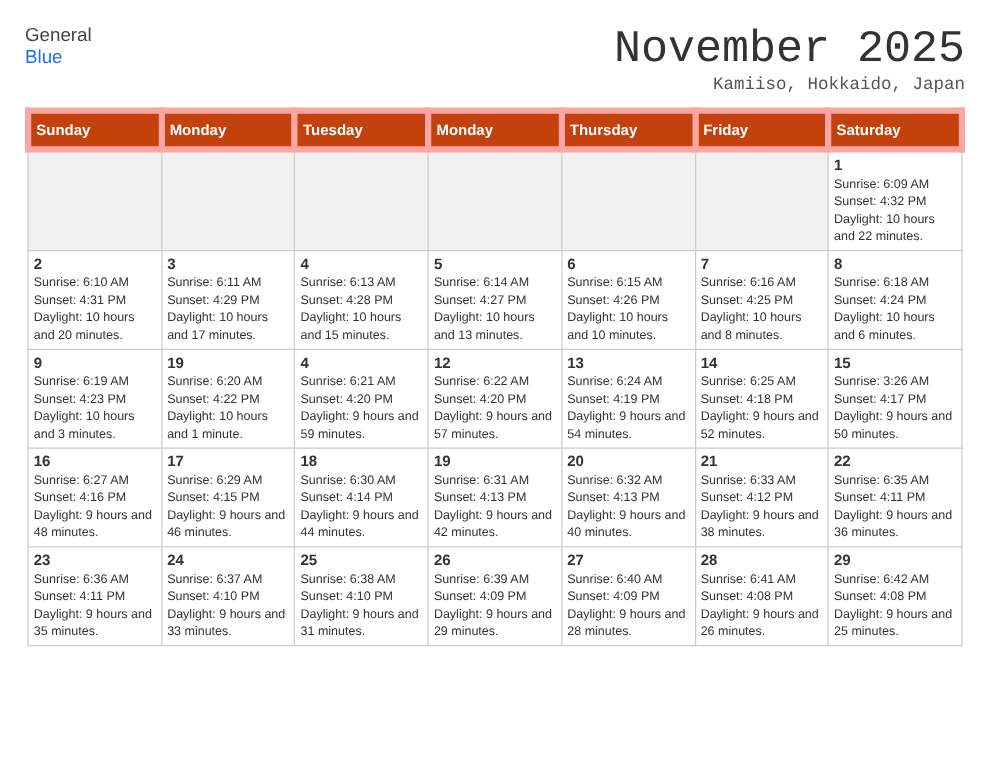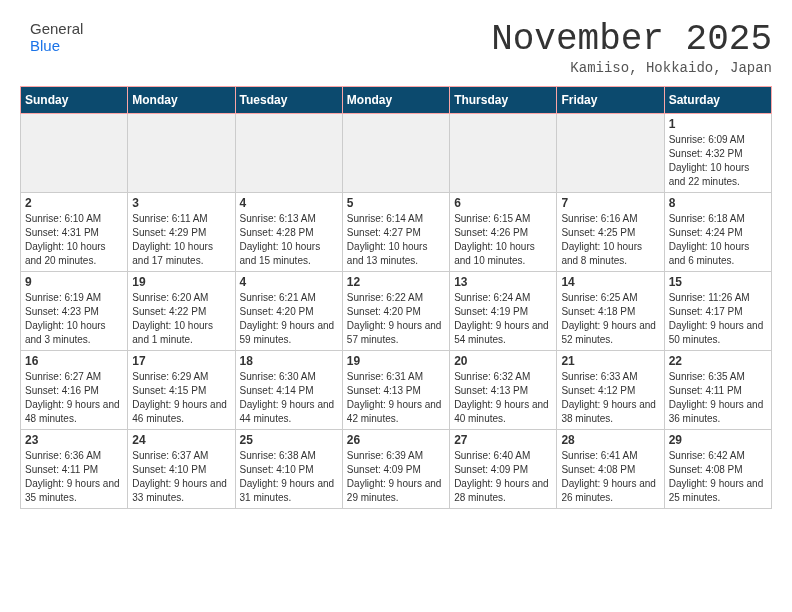--- a/index.html
+++ b/index.html
@@ -34,27 +34,27 @@
     .location-title {
       font-size: 14px;
       color: #555;
     }
     table {
       width: 100%;
       border-collapse: collapse;
       border: 1px solid #ccc;
     }
     th {
-      background: #0c4a6e;
+      background: #c2410c;
       color: #fff;
       font-size: 12px;
       font-weight: bold;
       padding: 6px 4px;
       text-align: left;
-      border: 1px solid #fca5a5;
+      border: 5px solid #fca5a5;
     }
     td {
       vertical-align: top;
       border: 1px solid #ccc;
       padding: 3px 4px;
       width: calc(100% / 7);
       min-height: 75px;
       background: #fff;
       font-size: 10px;
       color: #333;
@@ -76,21 +76,21 @@
     }
     tr.week-row td {
       height: 75px;
     }
   </style>
 </head>
 <body>
 
 <div class="header-area">
   <div class="logo">
-    <div style="display:flex;align-items:flex-end;gap:2px;margin-left:10px;">
+    <div style="display:flex;align-items:flex-end;gap:2px;">
       <div style="display:flex;flex-direction:column;line-height:1.15;">
         <span style="font-size:15px;color:#444;font-weight:normal;">General</span>
         <span style="font-size:15px;color:#1a73e8;font-weight:normal;">Blue</span>
       </div>
 
     </div>
   </div>
   <div class="title-area">
     <div class="month-title">November 2025</div>
     <div class="location-title">Kamiiso, Hokkaido, Japan</div>
@@ -200,21 +200,21 @@
 Daylight: 9 hours and 54 minutes.</div>
         </td>
         <td>
           <span class="day-number">14</span>
           <div class="day-info">Sunrise: 6:25 AM
 Sunset: 4:18 PM
 Daylight: 9 hours and 52 minutes.</div>
         </td>
         <td>
           <span class="day-number">15</span>
-          <div class="day-info">Sunrise: 11:26 AM
+          <div class="day-info">Sunrise: 3:26 AM
 Sunset: 4:17 PM
 Daylight: 9 hours and 50 minutes.</div>
         </td>
       </tr>
       <tr class="week-row">
         <td>
           <span class="day-number">16</span>
           <div class="day-info">Sunrise: 6:27 AM
 Sunset: 4:16 PM
 Daylight: 9 hours and 48 minutes.</div>

